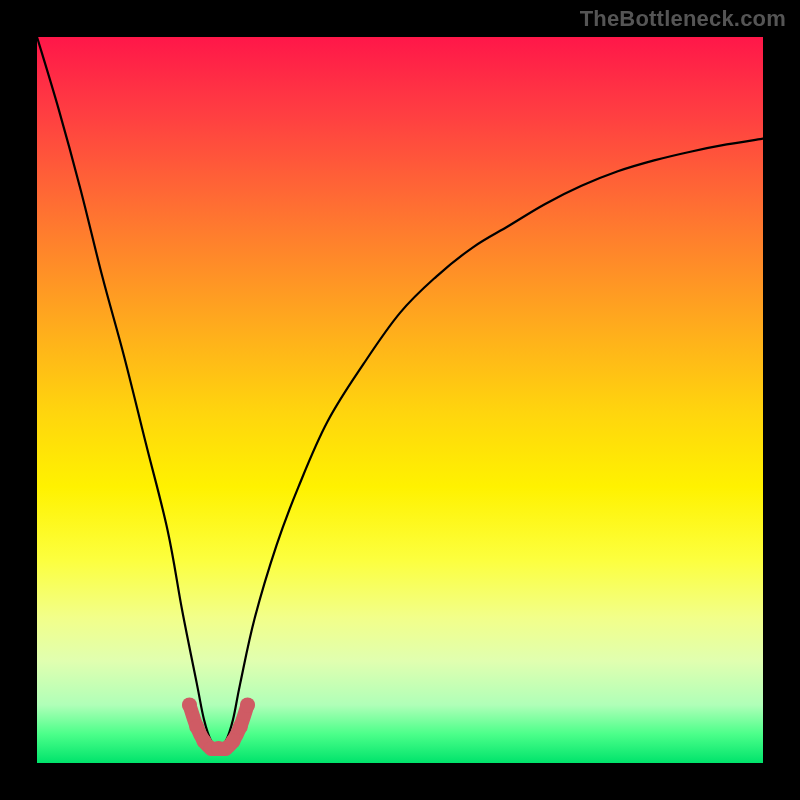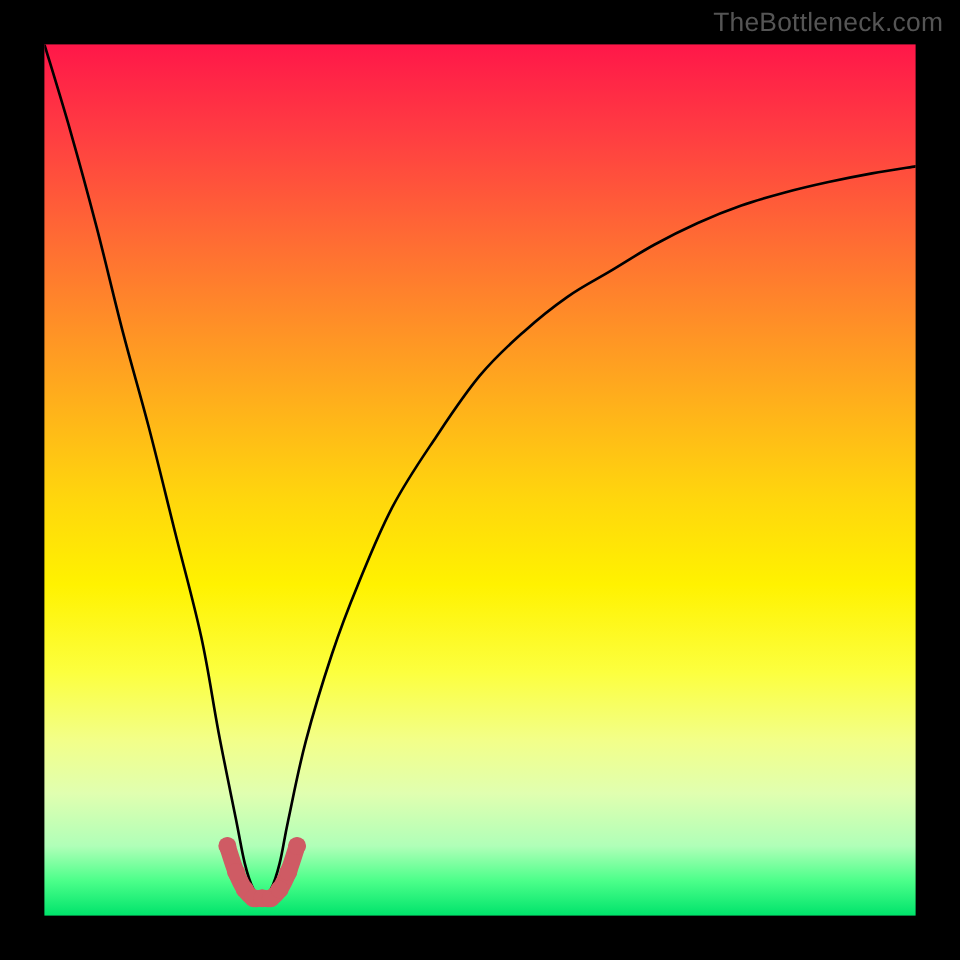--- a/index.html
+++ b/index.html
@@ -10,21 +10,21 @@
     position: relative;
     overflow: hidden;
     font-family: Arial, sans-serif;
   }
   .watermark {
     position: absolute;
     top: 6px;
     right: 14px;
     color: #555;
     font-size: 22px;
-    font-weight: 400;
+    font-weight: 700;
     z-index: 10;
     letter-spacing: 0.2px;
   }
   .plot-frame {
     position: absolute;
     left: 37px;
     top: 37px;
     width: 726px;
     height: 726px;
     background: linear-gradient(to bottom,

